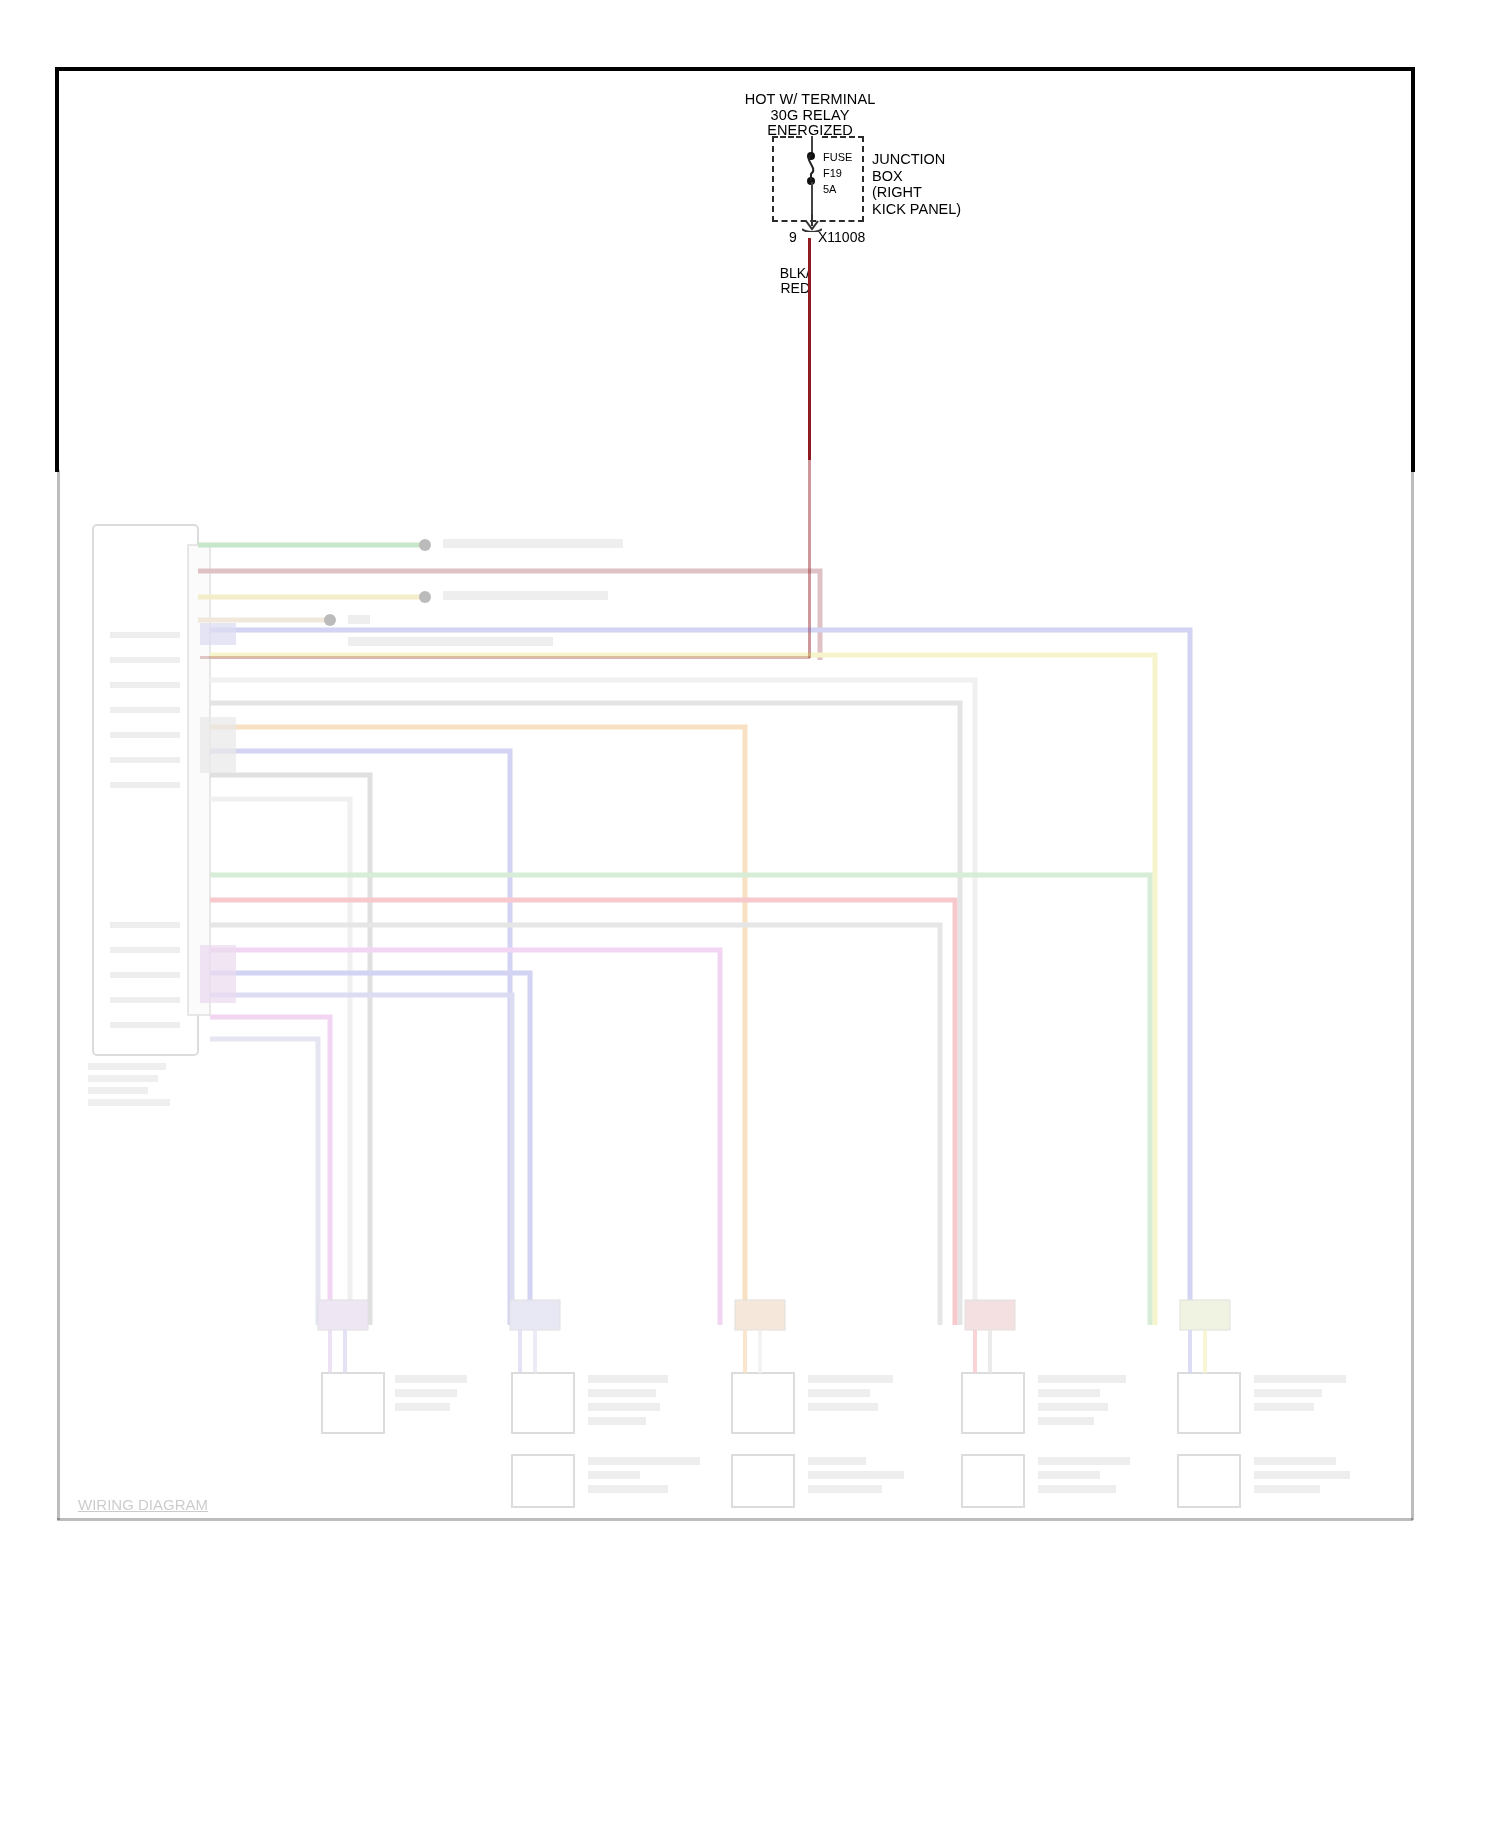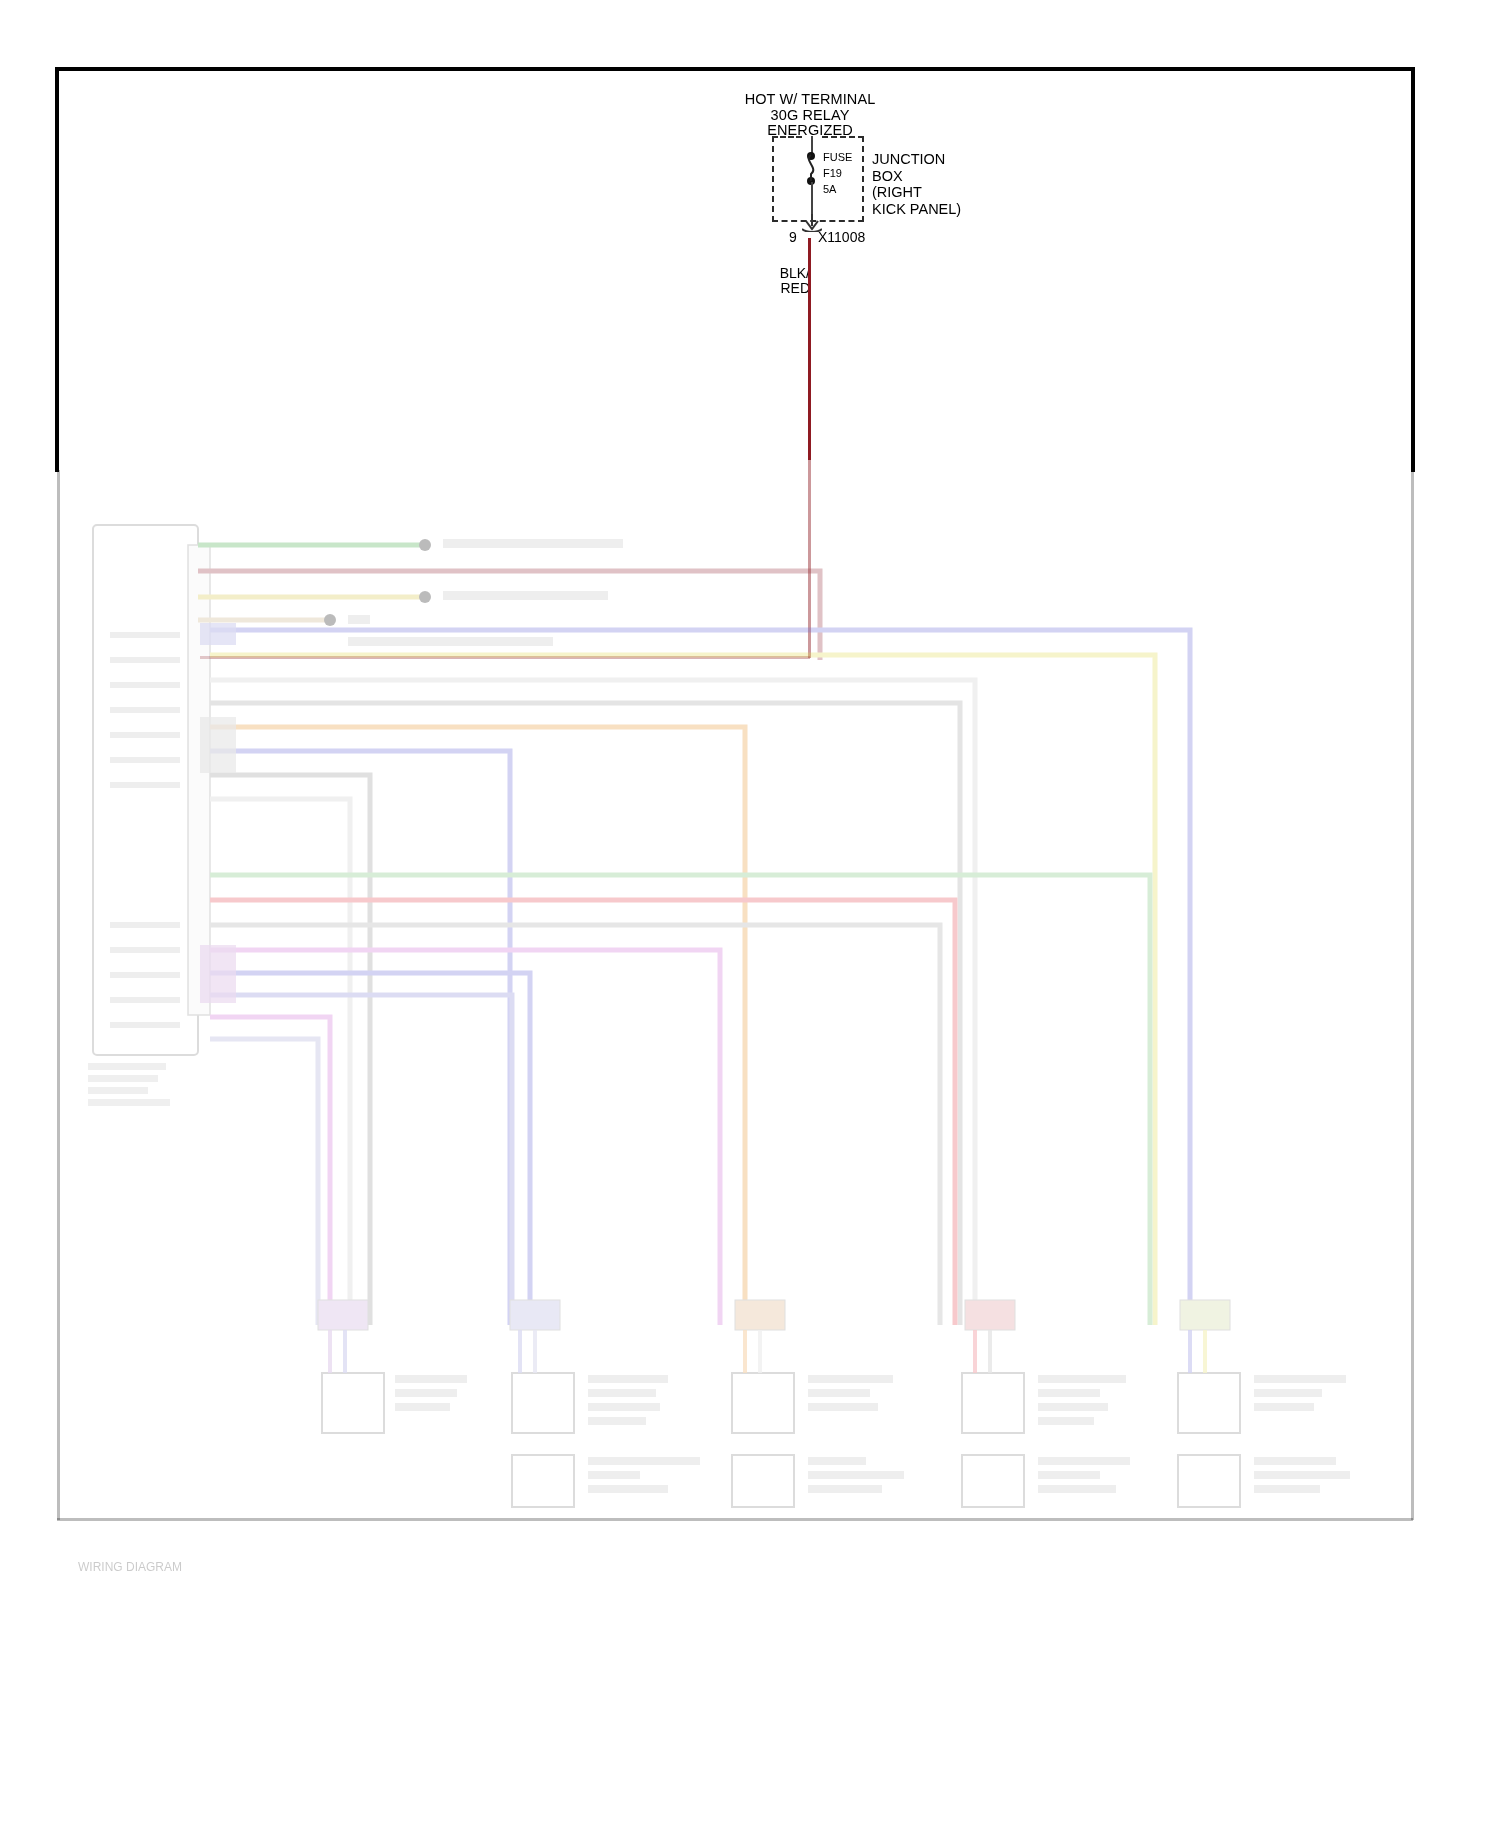--- a/index.html
+++ b/index.html
@@ -239,24 +239,25 @@
     width: 1500px;
     height: 1110px;
     opacity: 0.30;
     filter: blur(0.7px);
   }
   #faded-layer svg { display: block; }
 
   .footer-note {
     position: absolute;
     left: 78px;
-    top: 1560px;
-    font-size: 12px;
+    top: 1496px;
+    font-size: 15px;
     color: #555;
     opacity: 0.30;
+    text-decoration: underline;
   }
 </style>
 </head>
 <body>
 
 <div id="page">
 
   <div class="sheet-border-top"></div>
   <div class="sheet-border-left"></div>
   <div class="sheet-border-right"></div>

